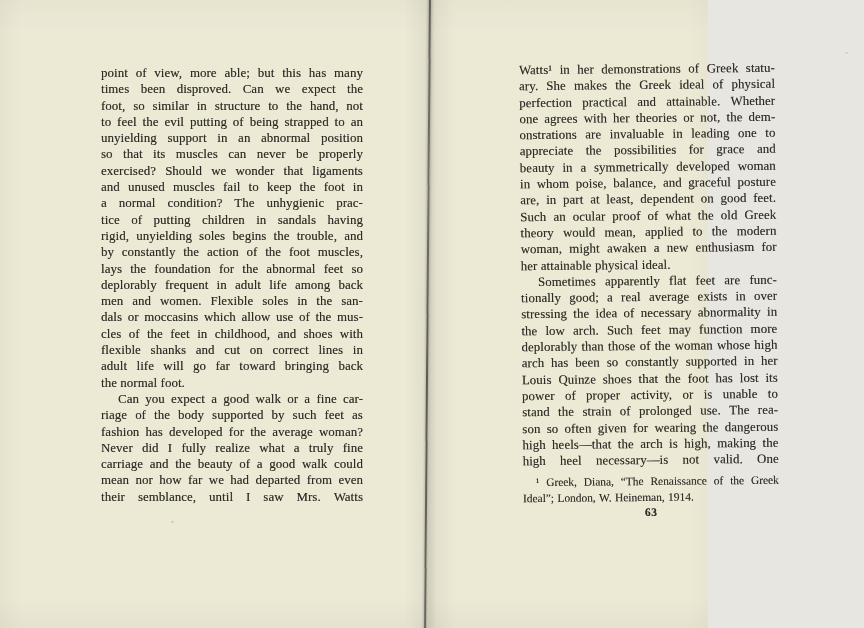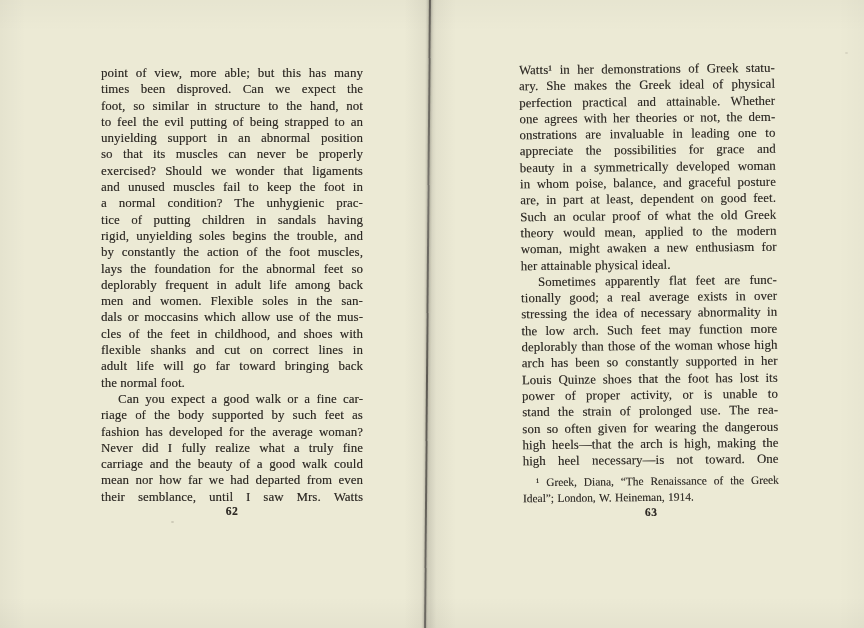--- a/index.html
+++ b/index.html
@@ -2,21 +2,21 @@
 <html><head>
 <meta charset="utf-8">
 <style>
   html, body { margin: 0; padding: 0; }
   body {
     width: 864px; height: 628px; overflow: hidden;
     background: var(--background, #e9e7e2);
     font-family: "Liberation Serif", serif;
   }
   .spread {
-    position: relative; width: 864px; height: 628px;
+    position: relative; width: 708px; height: 628px;
     background:
       linear-gradient(180deg, rgba(0,0,0,0.025), rgba(0,0,0,0) 5%, rgba(0,0,0,0) 95%, rgba(0,0,0,0.03)),
       linear-gradient(90deg, rgba(0,0,0,0.03), rgba(0,0,0,0) 3%, rgba(0,0,0,0) 97%, rgba(0,0,0,0.02)),
       var(--paper, #ebe9e4);
   }
   
   .gutter-shade {
     position: absolute; left: 404px; top: 0; width: 52px; height: 628px;
     background: linear-gradient(to right,
       rgba(80,76,70,0) 0%, rgba(80,76,70,0.07) 40%,
@@ -324,21 +324,20 @@
         <div class="line">
           <span>their</span>
           <span>semblance,</span>
           <span>until</span>
           <span>I</span>
           <span>saw</span>
           <span>Mrs.</span>
           <span>Watts</span>
         </div>
       </div>
-    <div class="pagenum">62</div>
   </div>
 
   <div class="page-block page-right">
     <div class="body-text" id="right-text">
         <div class="line">
           <span>Watts¹</span>
           <span>in</span>
           <span>her</span>
           <span>demonstrations</span>
           <span>of</span>
@@ -559,21 +558,21 @@
           <span>is</span>
           <span>high,</span>
           <span>making</span>
           <span>the</span>
         </div>
         <div class="line">
           <span>high</span>
           <span>heel</span>
           <span>necessary—is</span>
           <span>not</span>
-          <span>toward.</span>
+          <span>valid.</span>
           <span>One</span>
         </div>
       </div>
     <div class="footnote-block" id="right-footnote">
         <div class="line indent">
           <span>¹</span>
           <span>Greek,</span>
           <span>Diana,</span>
           <span>“The</span>
           <span>Renaissance</span>

